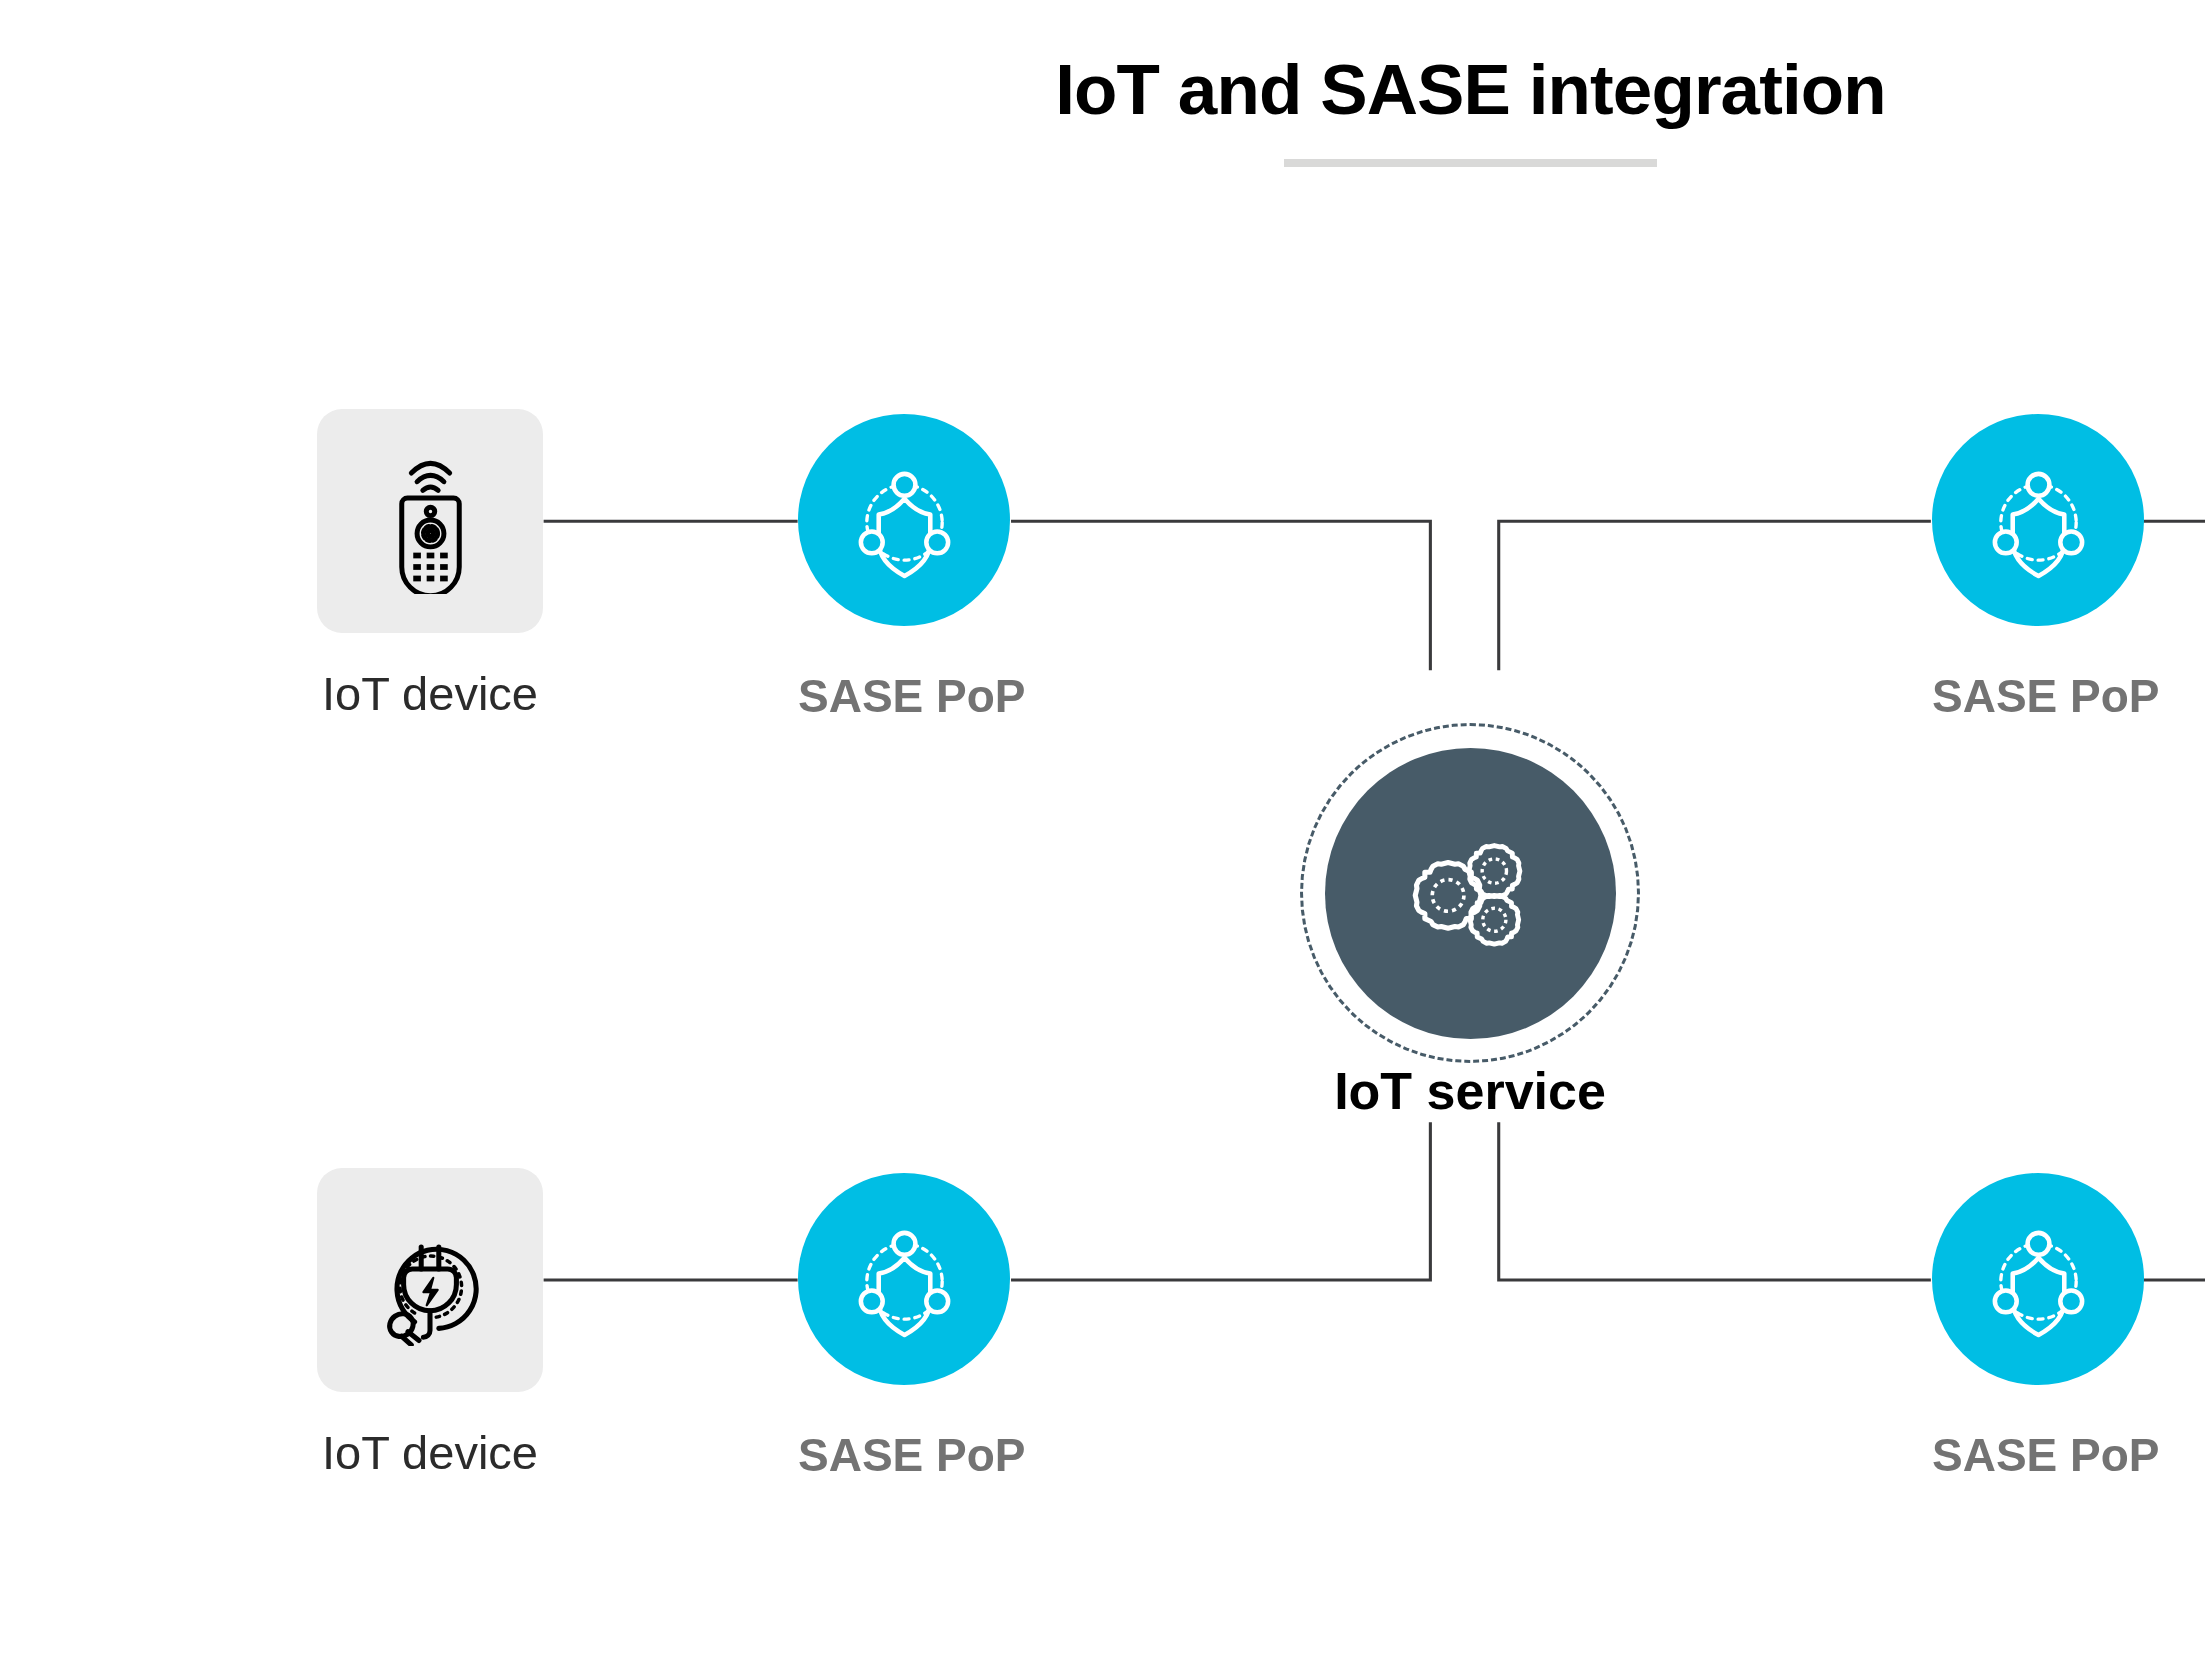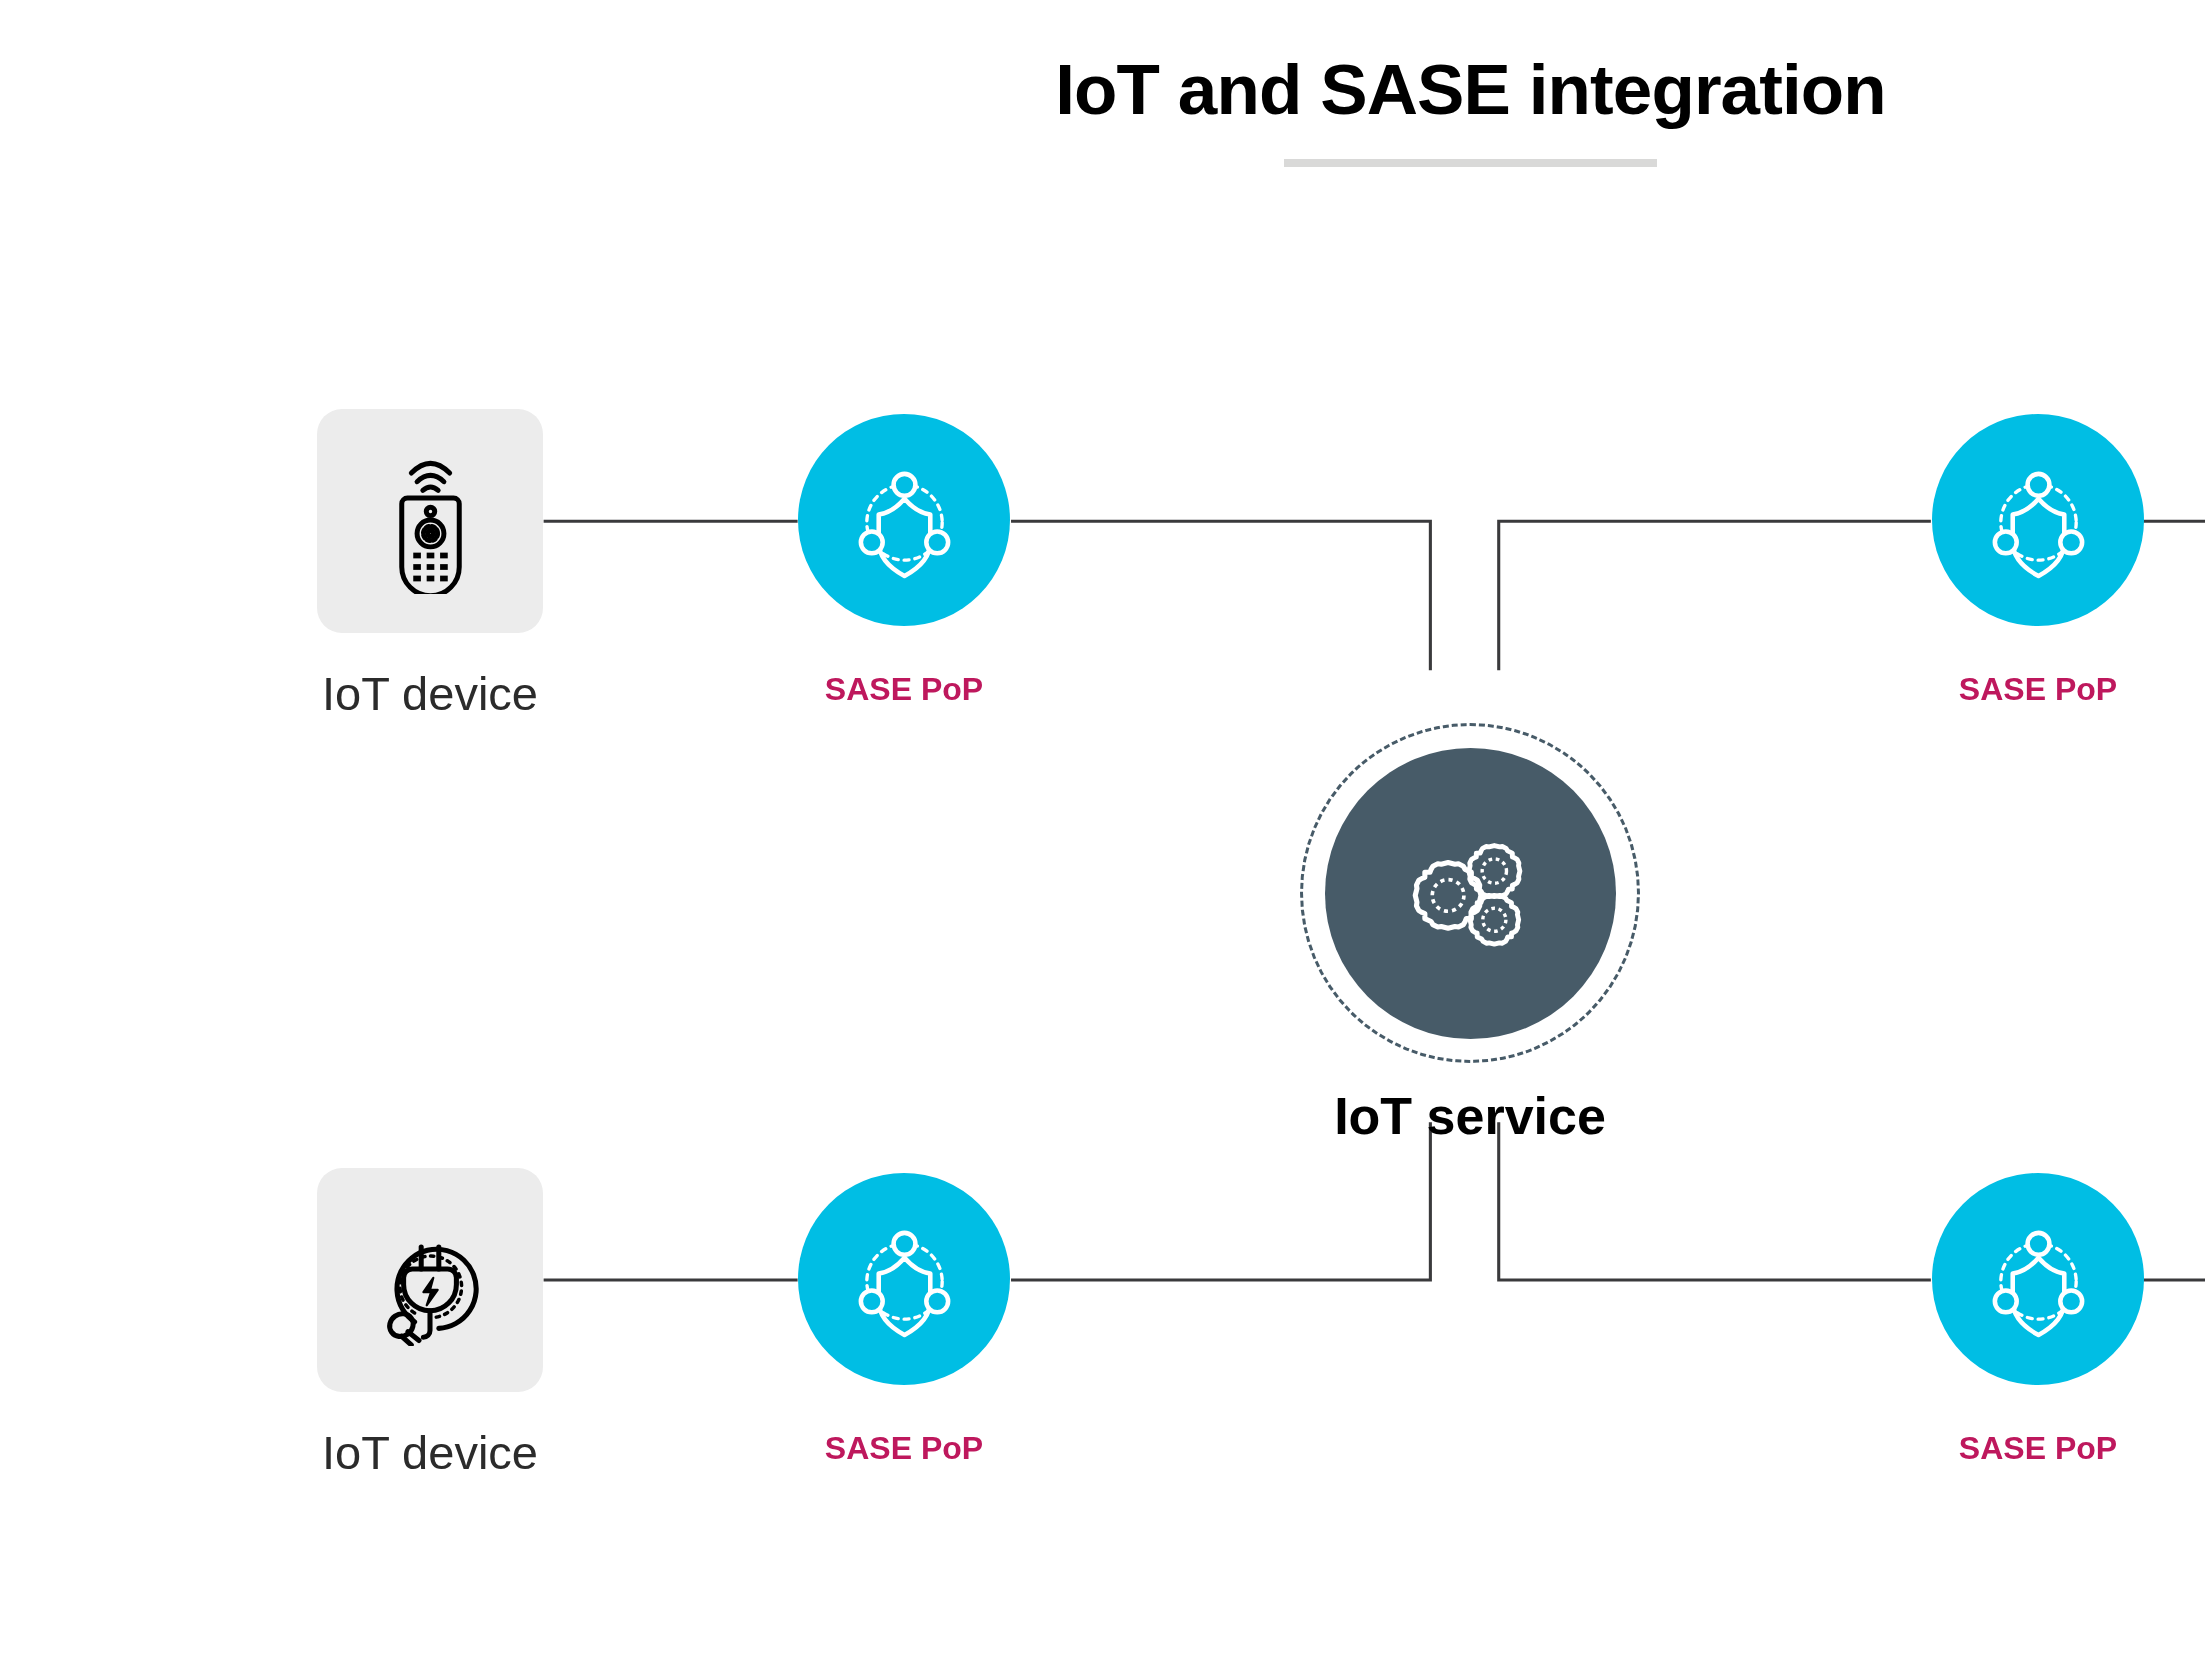--- a/index.html
+++ b/index.html
@@ -104,29 +104,28 @@
     text-align: center;
     white-space: nowrap;
     line-height: 1;
   }
   .label-device {
     font-size: 47px;
     font-weight: normal;
     color: #2B2B2B;
   }
   .label-pop {
-    font-size: 32px;
+    font-size: 46px;
     font-weight: bold;
-    color: #be185d;
+    color: #737373;
   }
   .label-service {
     font-size: 52px;
     font-weight: bold;
     color: #000000;
-    margin-top: 25px;
   }
 
   
   #connectors {
     position: absolute;
     top: 0; left: 0;
     width: 2941px;
     height: 1654px;
     pointer-events: none;
   }

